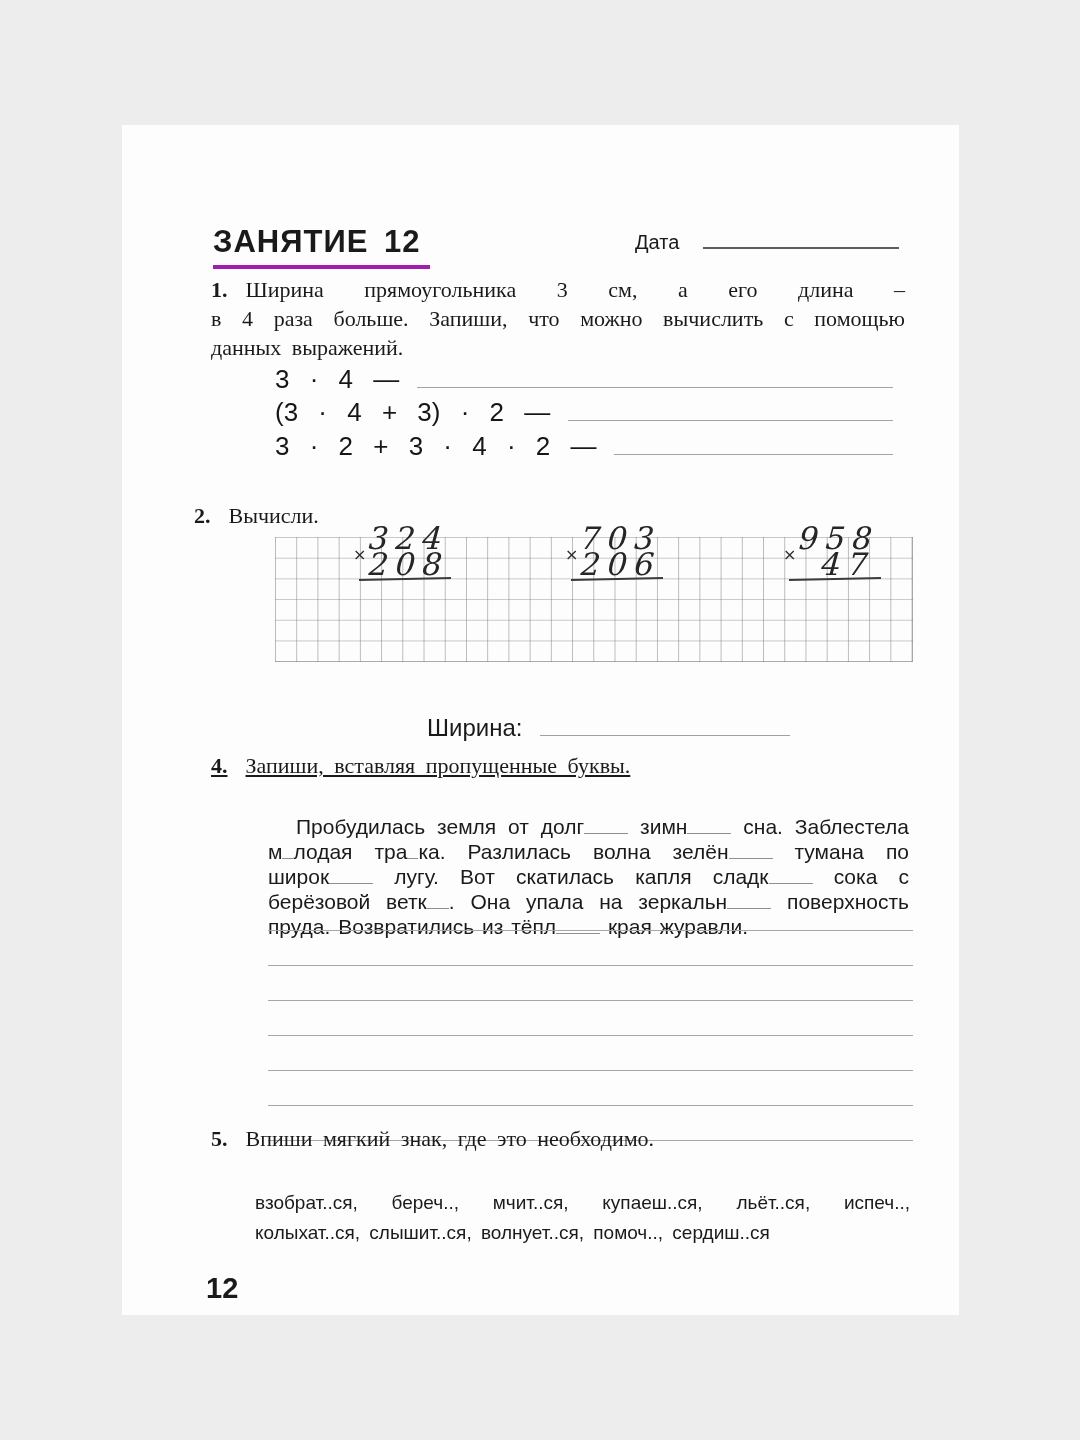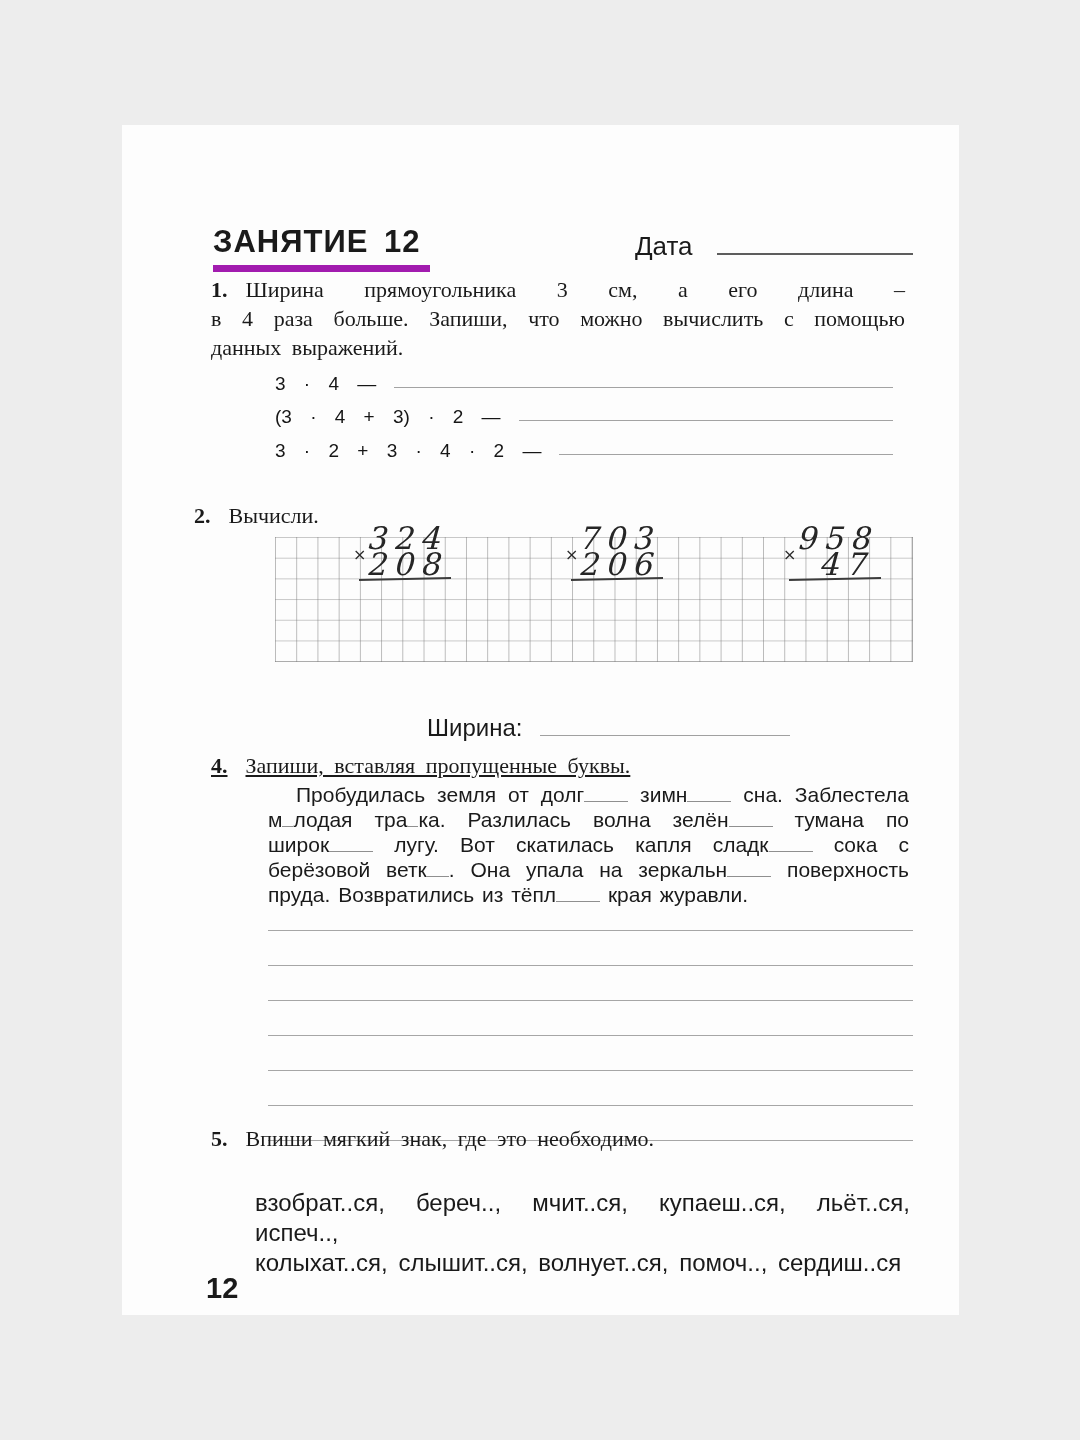--- a/index.html
+++ b/index.html
@@ -15,43 +15,43 @@
     position:absolute;left:122px;top:125px;
     width:837px;height:1190px;
     background:#fdfdfd;
   }
   .abs{position:absolute;}
 
   
   .lesson-title{
     font-family:"Liberation Sans",sans-serif;
     font-size:31px;font-weight:700;letter-spacing:1px;
-    border-bottom:7px solid #a21caf;
+    border-bottom:4px solid #a21caf;
     padding:0 10px 5px 0;
     display:inline-block;
     word-spacing:6px;
   }
-  .date-wrap{font-size:26px;}
+  .date-wrap{font-size:20px;}
   .date-line{
     display:inline-block;width:196px;height:3px;
     border-bottom:2px solid #5d5d5d;margin-left:24px;
   }
 
   
   .serif{font-family:"Liberation Serif",serif;font-size:22px;line-height:29px;word-spacing:5px;}
   .tline{min-height:29px;}
   .just{text-align:justify;text-align-last:justify;}
   .tnum{font-weight:700;margin-right:18px;}
 
   
   .gap{display:inline-block;height:3px;border-bottom:1px solid #8f8f8f;}
 
   
   .expr-row{display:flex;align-items:flex-end;height:33.5px;}
-  .expr-text{font-size:19px;word-spacing:13px;white-space:pre;color:#161616;}
+  .expr-text{font-size:26px;word-spacing:13px;white-space:pre;color:#161616;}
   .expr-fill{flex:1;border-bottom:1px solid #a3a3a3;margin:0 4px 7px 18px;}
 
   
   .grid{
     width:637px;height:124px;
     background-image:
       linear-gradient(to right, rgba(120,120,120,.5) 1px, transparent 1px),
       linear-gradient(to bottom, rgba(120,120,120,.4) 1px, transparent 1px);
     background-size:21.23px 20.7px;
     border-right:1px solid rgba(120,120,120,.5);
@@ -74,29 +74,29 @@
   }
 
   
   .answer-row{font-size:24px;}
   .answer-line{
     display:inline-block;width:250px;height:3px;
     border-bottom:1px solid #a0a0a0;margin-left:18px;
   }
 
   
-  .para{font-size:21px;line-height:25px;word-spacing:2px;}
+  .para{font-size:21px;line-height:25px;word-spacing:2px;margin-top:32px;}
   .para .tline{min-height:25px;}
   .para .indent{padding-left:28px;}
 
   
   .wline{height:34px;border-bottom:1px solid #a6a6a6;}
 
   
-  .words{font-size:24px;line-height:30px;word-spacing:4px;}
+  .words{font-size:19px;line-height:30px;word-spacing:4px;}
   .words .tline{min-height:30px;}
 
   .page-num{font-size:29px;font-weight:700;}
 </style>
 </head>
 <body>
 
 <div class="page">
 
   <div class="abs" style="left:91px;top:99px;">

